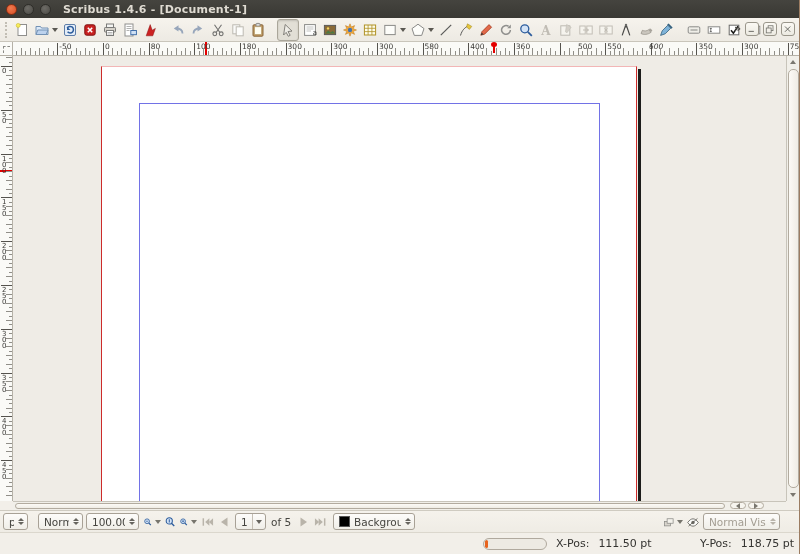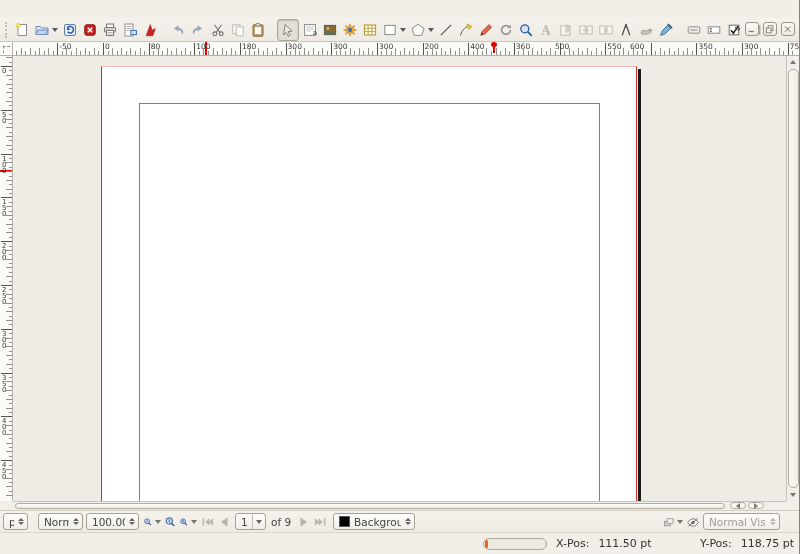--- a/index.html
+++ b/index.html
@@ -90,20 +90,26 @@
   .progress{position:absolute;left:483px;top:5px;width:64px;height:12px;border:1px solid #b0a99e;border-radius:6px;
     background:#edeae3;box-sizing:border-box;overflow:hidden;}
   .progress i{position:absolute;left:1px;top:1px;bottom:1px;width:3px;background:#e8641f;border-radius:2px;}
   .pos{position:absolute;top:4px;display:flex;gap:9px;}
 </style>
 </head>
 <body>
 
 <div id="window">
 
+  <div class="titlebar">
+    <div class="wbtn close"></div>
+    <div class="wbtn plain"></div>
+    <div class="wbtn plain"></div>
+    <div class="wtitle">Scribus 1.4.6 - [Document-1]</div>
+  </div>
 
   <div class="toolbar">
     <div class="thandle"></div>
     <div style="display:flex;align-items:center;">
         <div class="tbtn">
           <svg width="16" height="16" viewBox="0 0 16 16">
             <rect x="4" y="2.5" width="8.5" height="11" fill="#fff" stroke="#8f8f8d"></rect>
             <circle cx="4.2" cy="3.4" r="2" fill="#f7ec5a" stroke="#c9b832" stroke-width=".6"></circle>
           </svg>
         </div>
@@ -442,21 +448,21 @@
       <div class="htick t5" style="left: 368.465px;"></div>
       <div class="htick t10" style="left: 373.03px;"></div>
       <div class="htick t5" style="left: 377.595px;"></div>
       <div class="htick t10" style="left: 382.16px;"></div>
       <div class="htick t5" style="left: 386.725px;"></div>
       <div class="htick t10" style="left: 391.29px;"></div>
       <div class="htick t5" style="left: 395.855px;"></div>
       <div class="htick t10" style="left: 400.42px;"></div>
       <div class="htick t5" style="left: 404.985px;"></div>
       <div class="htick t50" style="left: 409.55px;"></div>
-      <div class="hlab" style="left: 411.55px;">200</div>
+      <div class="hlab" style="left: 411.55px;">580</div>
       <div class="htick t5" style="left: 414.115px;"></div>
       <div class="htick t10" style="left: 418.68px;"></div>
       <div class="htick t5" style="left: 423.245px;"></div>
       <div class="htick t10" style="left: 427.81px;"></div>
       <div class="htick t5" style="left: 432.375px;"></div>
       <div class="htick t10" style="left: 436.94px;"></div>
       <div class="htick t5" style="left: 441.505px;"></div>
       <div class="htick t10" style="left: 446.07px;"></div>
       <div class="htick t5" style="left: 450.635px;"></div>
       <div class="htick t50" style="left: 455.2px;"></div>
@@ -475,21 +481,21 @@
       <div class="htick t5" style="left: 505.415px;"></div>
       <div class="htick t10" style="left: 509.98px;"></div>
       <div class="htick t5" style="left: 514.545px;"></div>
       <div class="htick t10" style="left: 519.11px;"></div>
       <div class="htick t5" style="left: 523.675px;"></div>
       <div class="htick t10" style="left: 528.24px;"></div>
       <div class="htick t5" style="left: 532.805px;"></div>
       <div class="htick t10" style="left: 537.37px;"></div>
       <div class="htick t5" style="left: 541.935px;"></div>
       <div class="htick t50" style="left: 546.5px;"></div>
-      <div class="hlab" style="left: 542px;">500</div>
+      <div class="hlab" style="left: 565px;">500</div>
       <div class="htick t5" style="left: 551.065px;"></div>
       <div class="htick t10" style="left: 555.63px;"></div>
       <div class="htick t5" style="left: 560.195px;"></div>
       <div class="htick t10" style="left: 564.76px;"></div>
       <div class="htick t5" style="left: 569.325px;"></div>
       <div class="htick t10" style="left: 573.89px;"></div>
       <div class="htick t5" style="left: 578.455px;"></div>
       <div class="htick t10" style="left: 583.02px;"></div>
       <div class="htick t5" style="left: 587.585px;"></div>
       <div class="htick t50" style="left: 592.15px;"></div>
@@ -497,21 +503,21 @@
       <div class="htick t5" style="left: 596.715px;"></div>
       <div class="htick t10" style="left: 601.28px;"></div>
       <div class="htick t5" style="left: 605.845px;"></div>
       <div class="htick t10" style="left: 610.41px;"></div>
       <div class="htick t5" style="left: 614.975px;"></div>
       <div class="htick t10" style="left: 619.54px;"></div>
       <div class="htick t5" style="left: 624.105px;"></div>
       <div class="htick t10" style="left: 628.67px;"></div>
       <div class="htick t5" style="left: 633.235px;"></div>
       <div class="htick t50" style="left: 637.8px;"></div>
-      <div class="hlab" style="left: 617px;">600</div>
+      <div class="hlab" style="left: 636px; font-style: italic;">600</div>
       <div class="htick t5" style="left: 642.365px;"></div>
       <div class="htick t10" style="left: 646.93px;"></div>
       <div class="htick t5" style="left: 651.495px;"></div>
       <div class="htick t10" style="left: 656.06px;"></div>
       <div class="htick t5" style="left: 660.625px;"></div>
       <div class="htick t10" style="left: 665.19px;"></div>
       <div class="htick t5" style="left: 669.755px;"></div>
       <div class="htick t10" style="left: 674.32px;"></div>
       <div class="htick t5" style="left: 678.885px;"></div>
       <div class="htick t50" style="left: 683.45px;"></div>
@@ -754,21 +760,21 @@
       <svg width="12" height="12" viewBox="0 0 12 12">
           <path d="M9.5 1.5L3 6l6.5 4.5z" fill="#b9b4aa"></path>
         </svg>
     </div>
     <div class="combo" style="left:235px;width:31px;padding-right:0;">
       <span class="cval">1</span>
       <span style="margin-left:auto;border-left:1px solid #c5bfb5;height:100%;display:flex;align-items:center;padding:0 3px;">
           <i class="dd" style="margin:0;border-top-color:#66645e;"></i>
         </span>
     </div>
-    <div class="bblabel" style="left:271px;">of 9</div>
+    <div class="bblabel" style="left:271px;">of 5</div>
     <div class="fbtn" style="left:297px;width:14px;">
       <svg width="12" height="12" viewBox="0 0 12 12">
           <path d="M2.5 1.5L9 6l-6.5 4.5z" fill="#b9b4aa"></path>
         </svg>
     </div>
     <div class="fbtn" style="left:313px;width:15px;">
       <svg width="13" height="12" viewBox="0 0 14 12">
           <path d="M1 2l4.5 4L1 10z" fill="#b9b4aa"></path>
           <path d="M5 2l4.5 4L5 10z" fill="#b9b4aa"></path>
           <path d="M11.5 2v8" stroke="#b9b4aa" stroke-width="1.6"></path>

